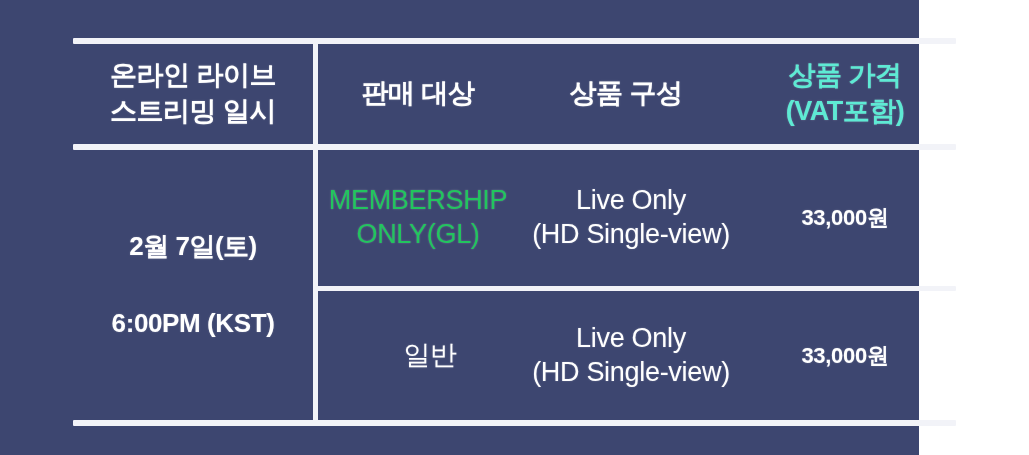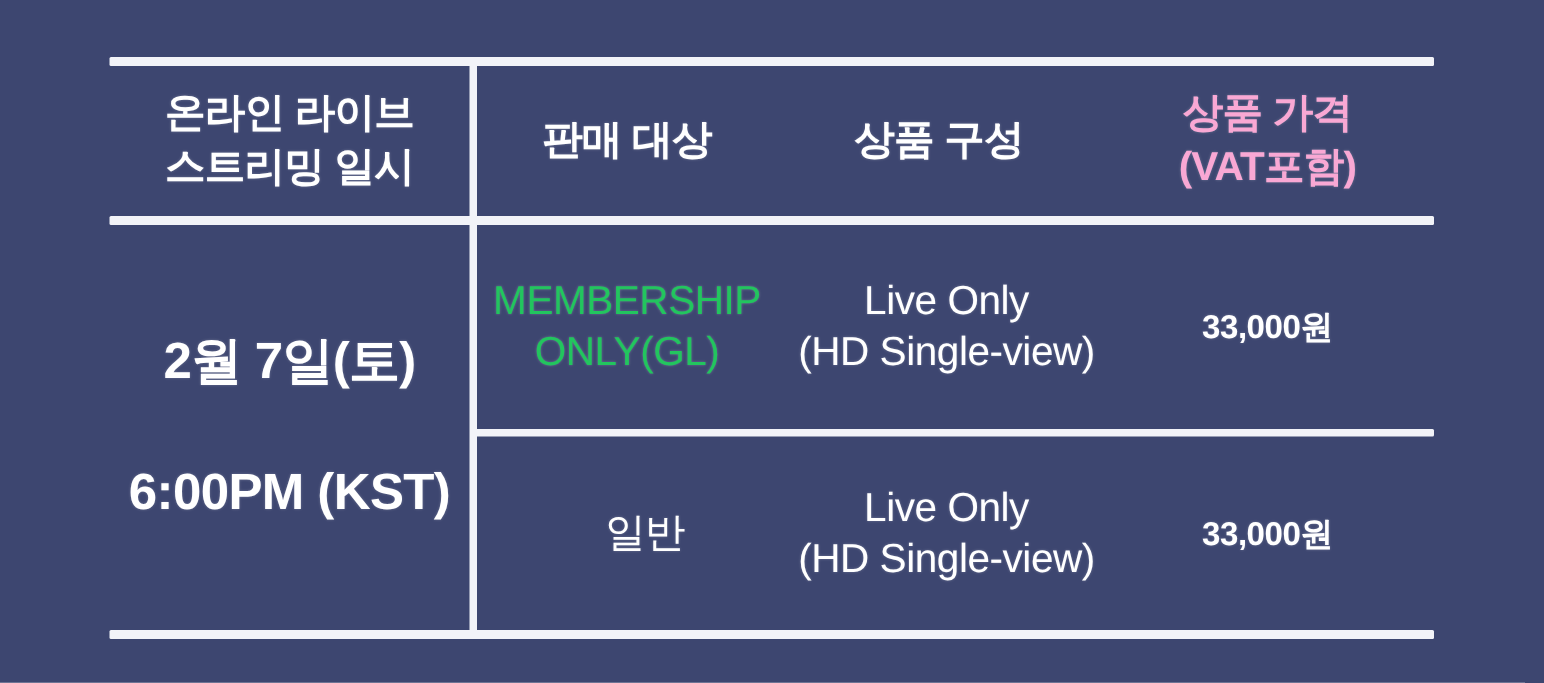--- a/index.html
+++ b/index.html
@@ -9,21 +9,21 @@
   }
   body {
     width: 1029px;
     height: 455px;
     overflow: hidden;
     font-family: "Liberation Sans", "DejaVu Sans", sans-serif;
   }
 
   #poster {
     position: relative;
-    width: 1029px;
+    width: 919px;
     height: 455px;
     background: #3d4670;
   }
 
   
   .table-wrap {
     position: absolute;
     left: 73px;
     top: 38px;
     width: 883px;
@@ -89,21 +89,21 @@
   .hdr.c2 { left: 245px; width: 200px; }
   .hdr.c3 { left: 445px; width: 216px; }
   .hdr.c4 { left: 661px; width: 222px; }
 
   
   .datecell {
     left: 0px;
     top: 112px;
     width: 240px;
     height: 270px;
-    font-size: 34px;
+    font-size: 26px;
     font-weight: bold;
     letter-spacing: -0.4px;
     line-height: 1.2;
     gap: 20px;
   }
   .datecell .line + .line { margin-top: 26px; text-align: center; }
 
   
   .r1 { top: 112px; height: 136px; }
   
@@ -141,21 +141,21 @@
     </div>
 
     <div class="cell hdr c2" style="color: rgb(255, 255, 255);">
       <span class="line ko">판매 대상</span>
     </div>
 
     <div class="cell hdr c3" style="color: rgb(255, 255, 255);">
       <span class="line ko">상품 구성</span>
     </div>
 
-    <div class="cell hdr c4" style="color: #f9a8d4; text-align: center;">
+    <div class="cell hdr c4" style="color: #5eead4; text-align: center;">
       <span class="line ko">상품 가격</span>
       <span class="line ko">(VAT포함)</span>
     </div>
 
     <div class="cell datecell" style="color: rgb(255, 255, 255);">
       <span class="line ko">2월 7일(토)</span>
       <span class="line">6:00PM (KST)</span>
     </div>
 
     <div class="cell body-cell c2 r1" style="color: #22c55e;">

